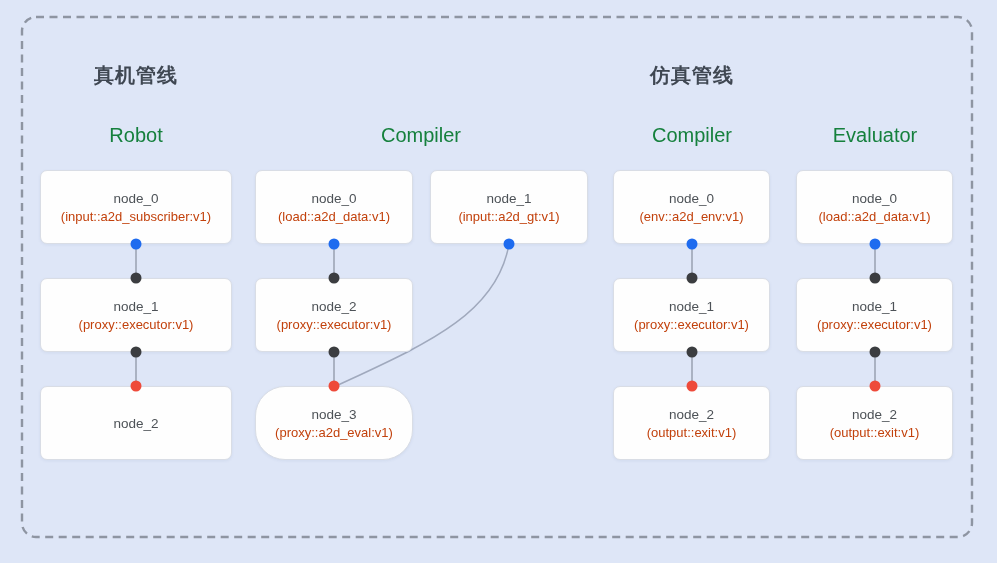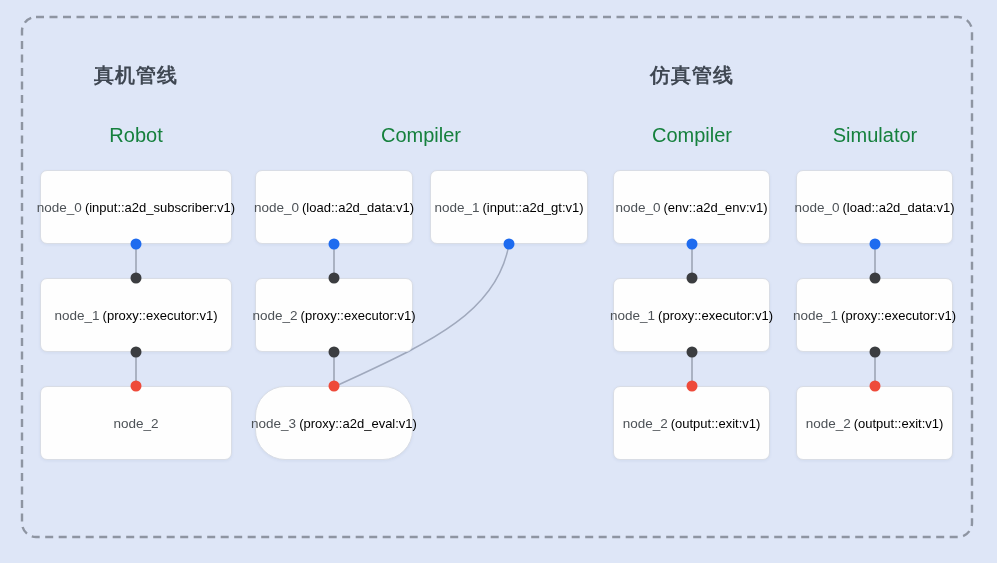--- a/index.html
+++ b/index.html
@@ -37,31 +37,32 @@
   .node-box{
     position:absolute;
     height:74px;
     background:#fefefe;
     border:1px solid #d9dde5;
     border-radius:7px;
     box-sizing:border-box;
     z-index:2;
     box-shadow:0 1px 3px rgba(70,90,140,0.08);
     display:flex;
+    flex-direction:column;
     align-items:center;
     justify-content:center;
     gap:3px;
   }
   .node-name{
     font-size:13.5px;
     color:#4d5257;
   }
   .node-comp{
     font-size:13px;
-    color:#000000;
+    color:#c2410c;
   }
   .dot{
     position:absolute;
     width:11px;height:11px;
     border-radius:50%;
     transform:translate(-50%,-50%);
     z-index:3;
   }
   .dot.blue{background:#1e6bef;}
   .dot.dark{background:#3b3d40;}
@@ -101,21 +102,21 @@
   </div>
 
   <div class="header" style="left:592px;top:62px;">
     <span class="title-zh">仿真管线</span>
   </div>
   <div class="header" style="left:592px;top:124px;">
     <span class="title-en">Compiler</span>
   </div>
 
   <div class="header" style="left:775px;top:124px;">
-    <span class="title-en">Simulator</span>
+    <span class="title-en">Evaluator</span>
   </div>
 
   <div class="node-box" style="left:40px;top:170px;width:192px;">
     <span class="node-name">node_0</span>
     <span class="node-comp">(input::a2d_subscriber:v1)</span>
   </div>
   <div class="node-box" style="left:40px;top:278px;width:192px;">
     <span class="node-name">node_1</span>
     <span class="node-comp">(proxy::executor:v1)</span>
   </div>

